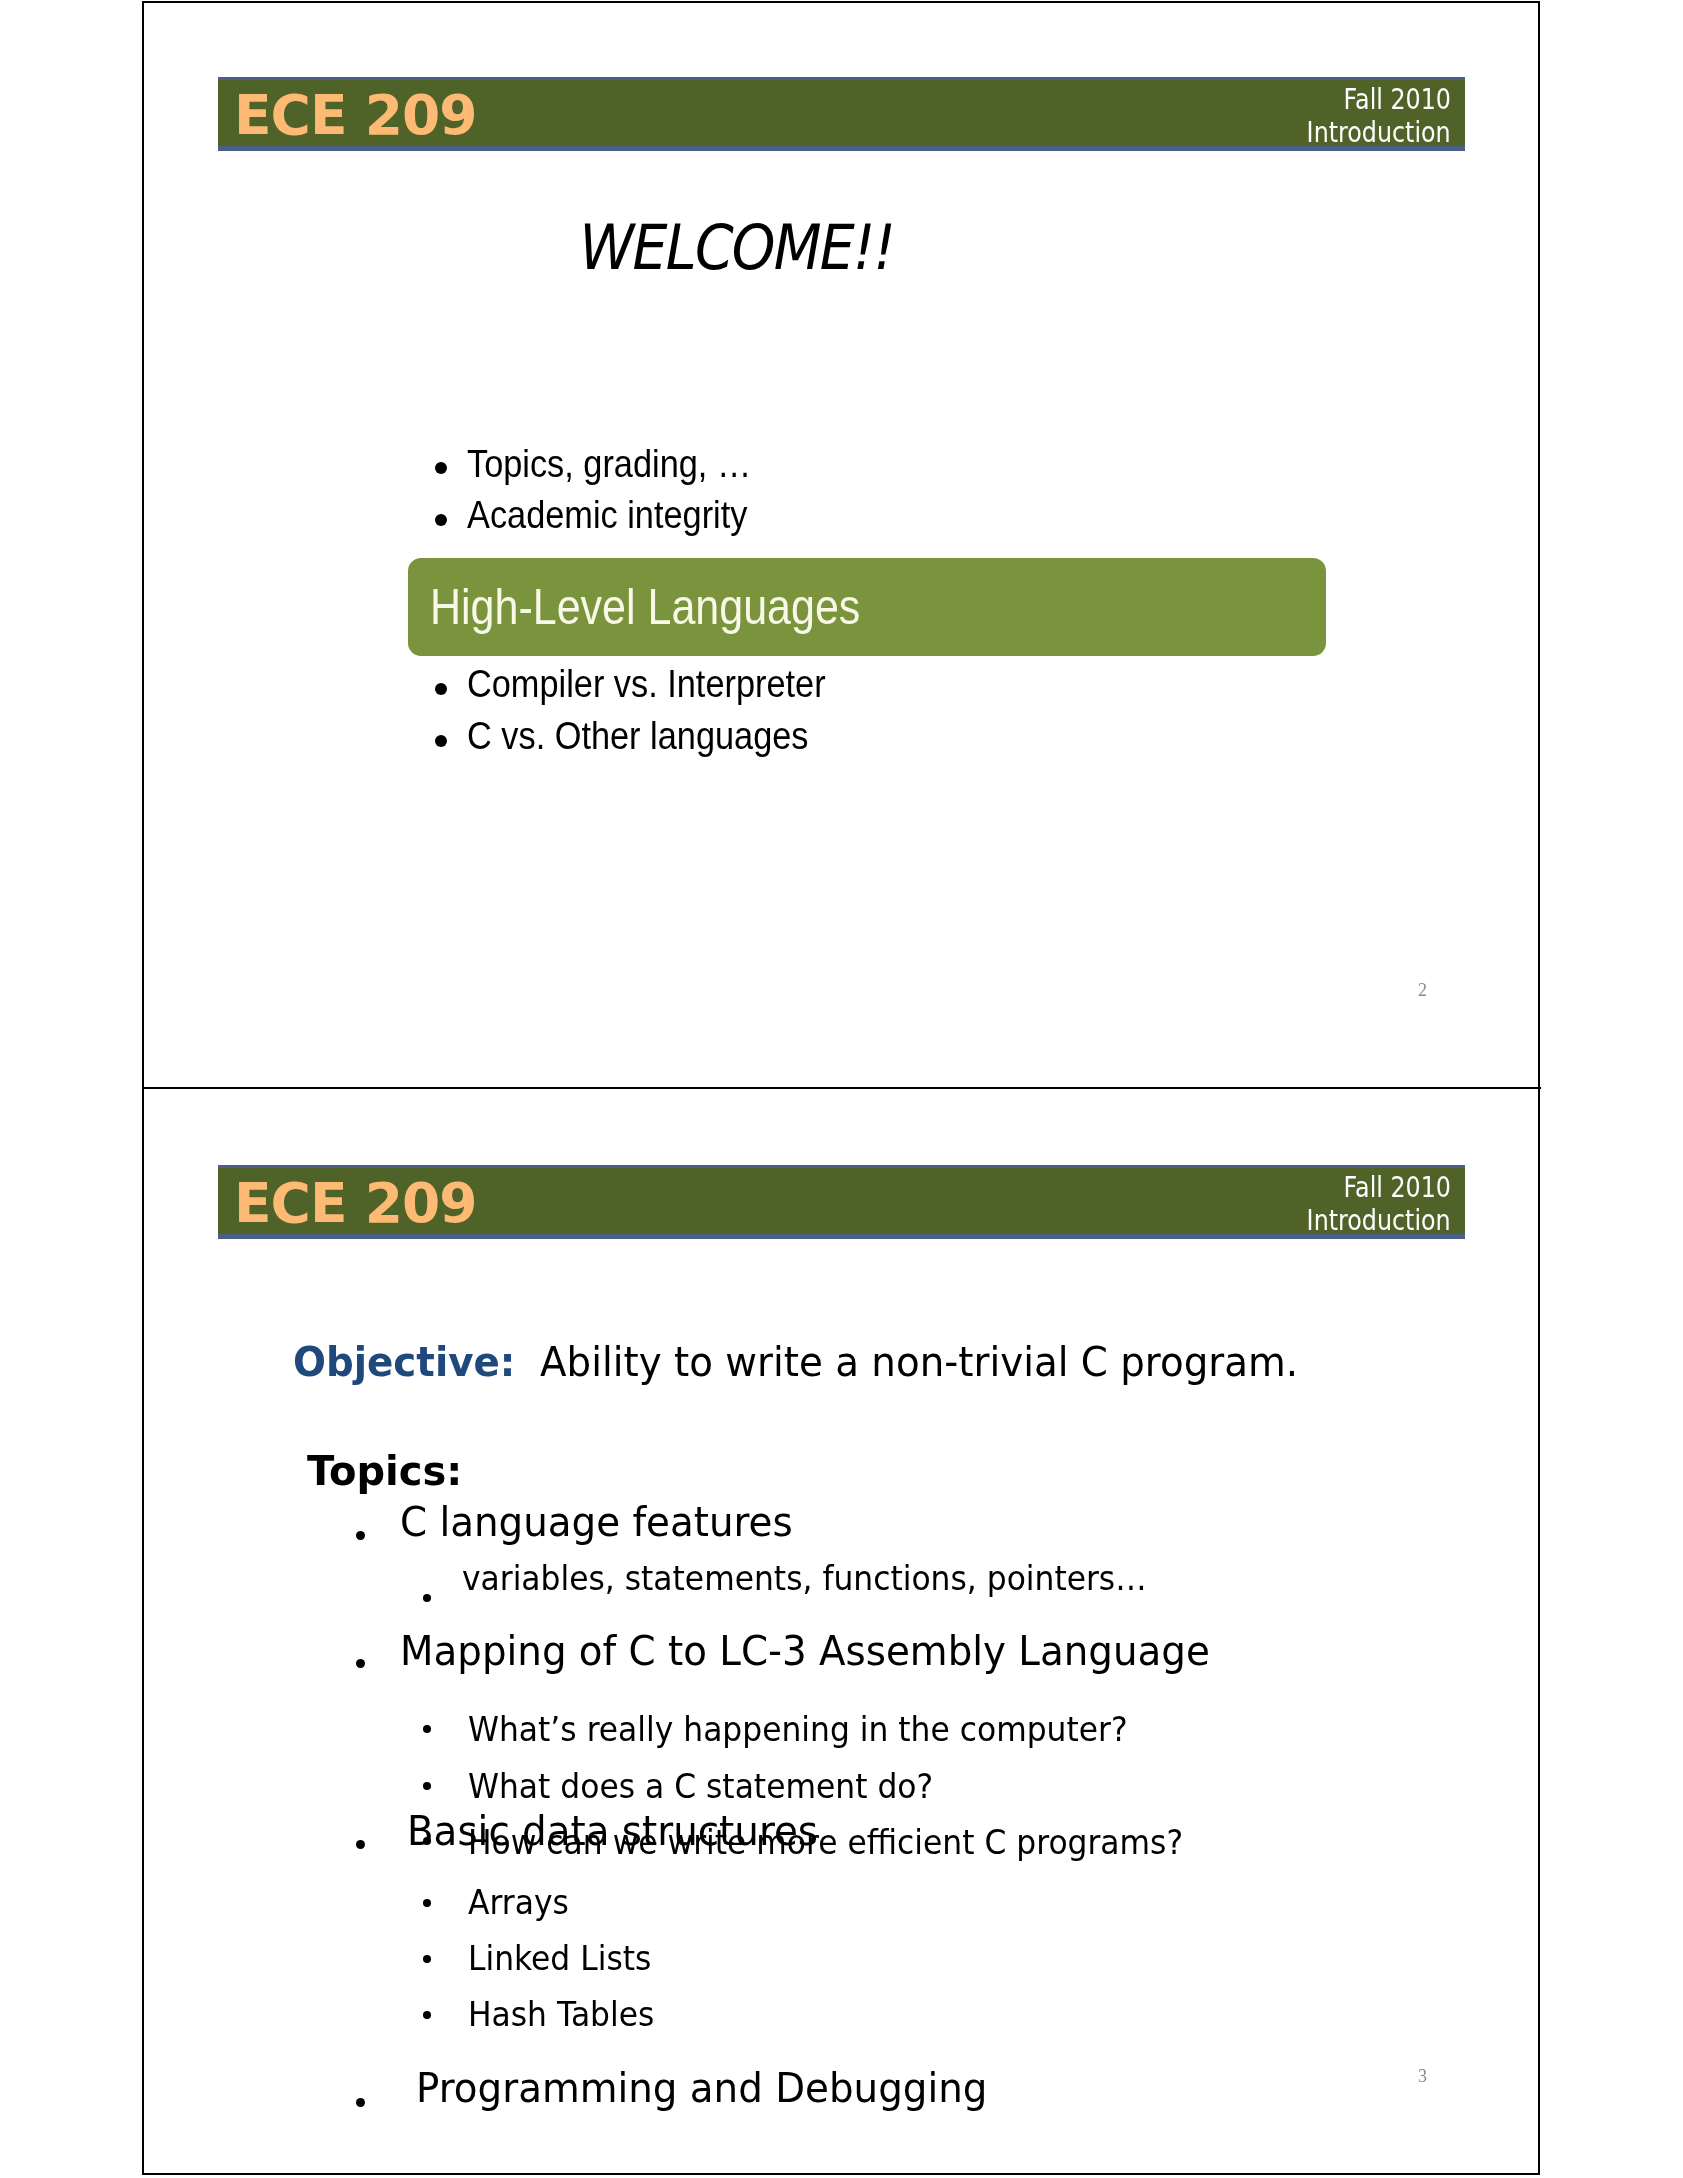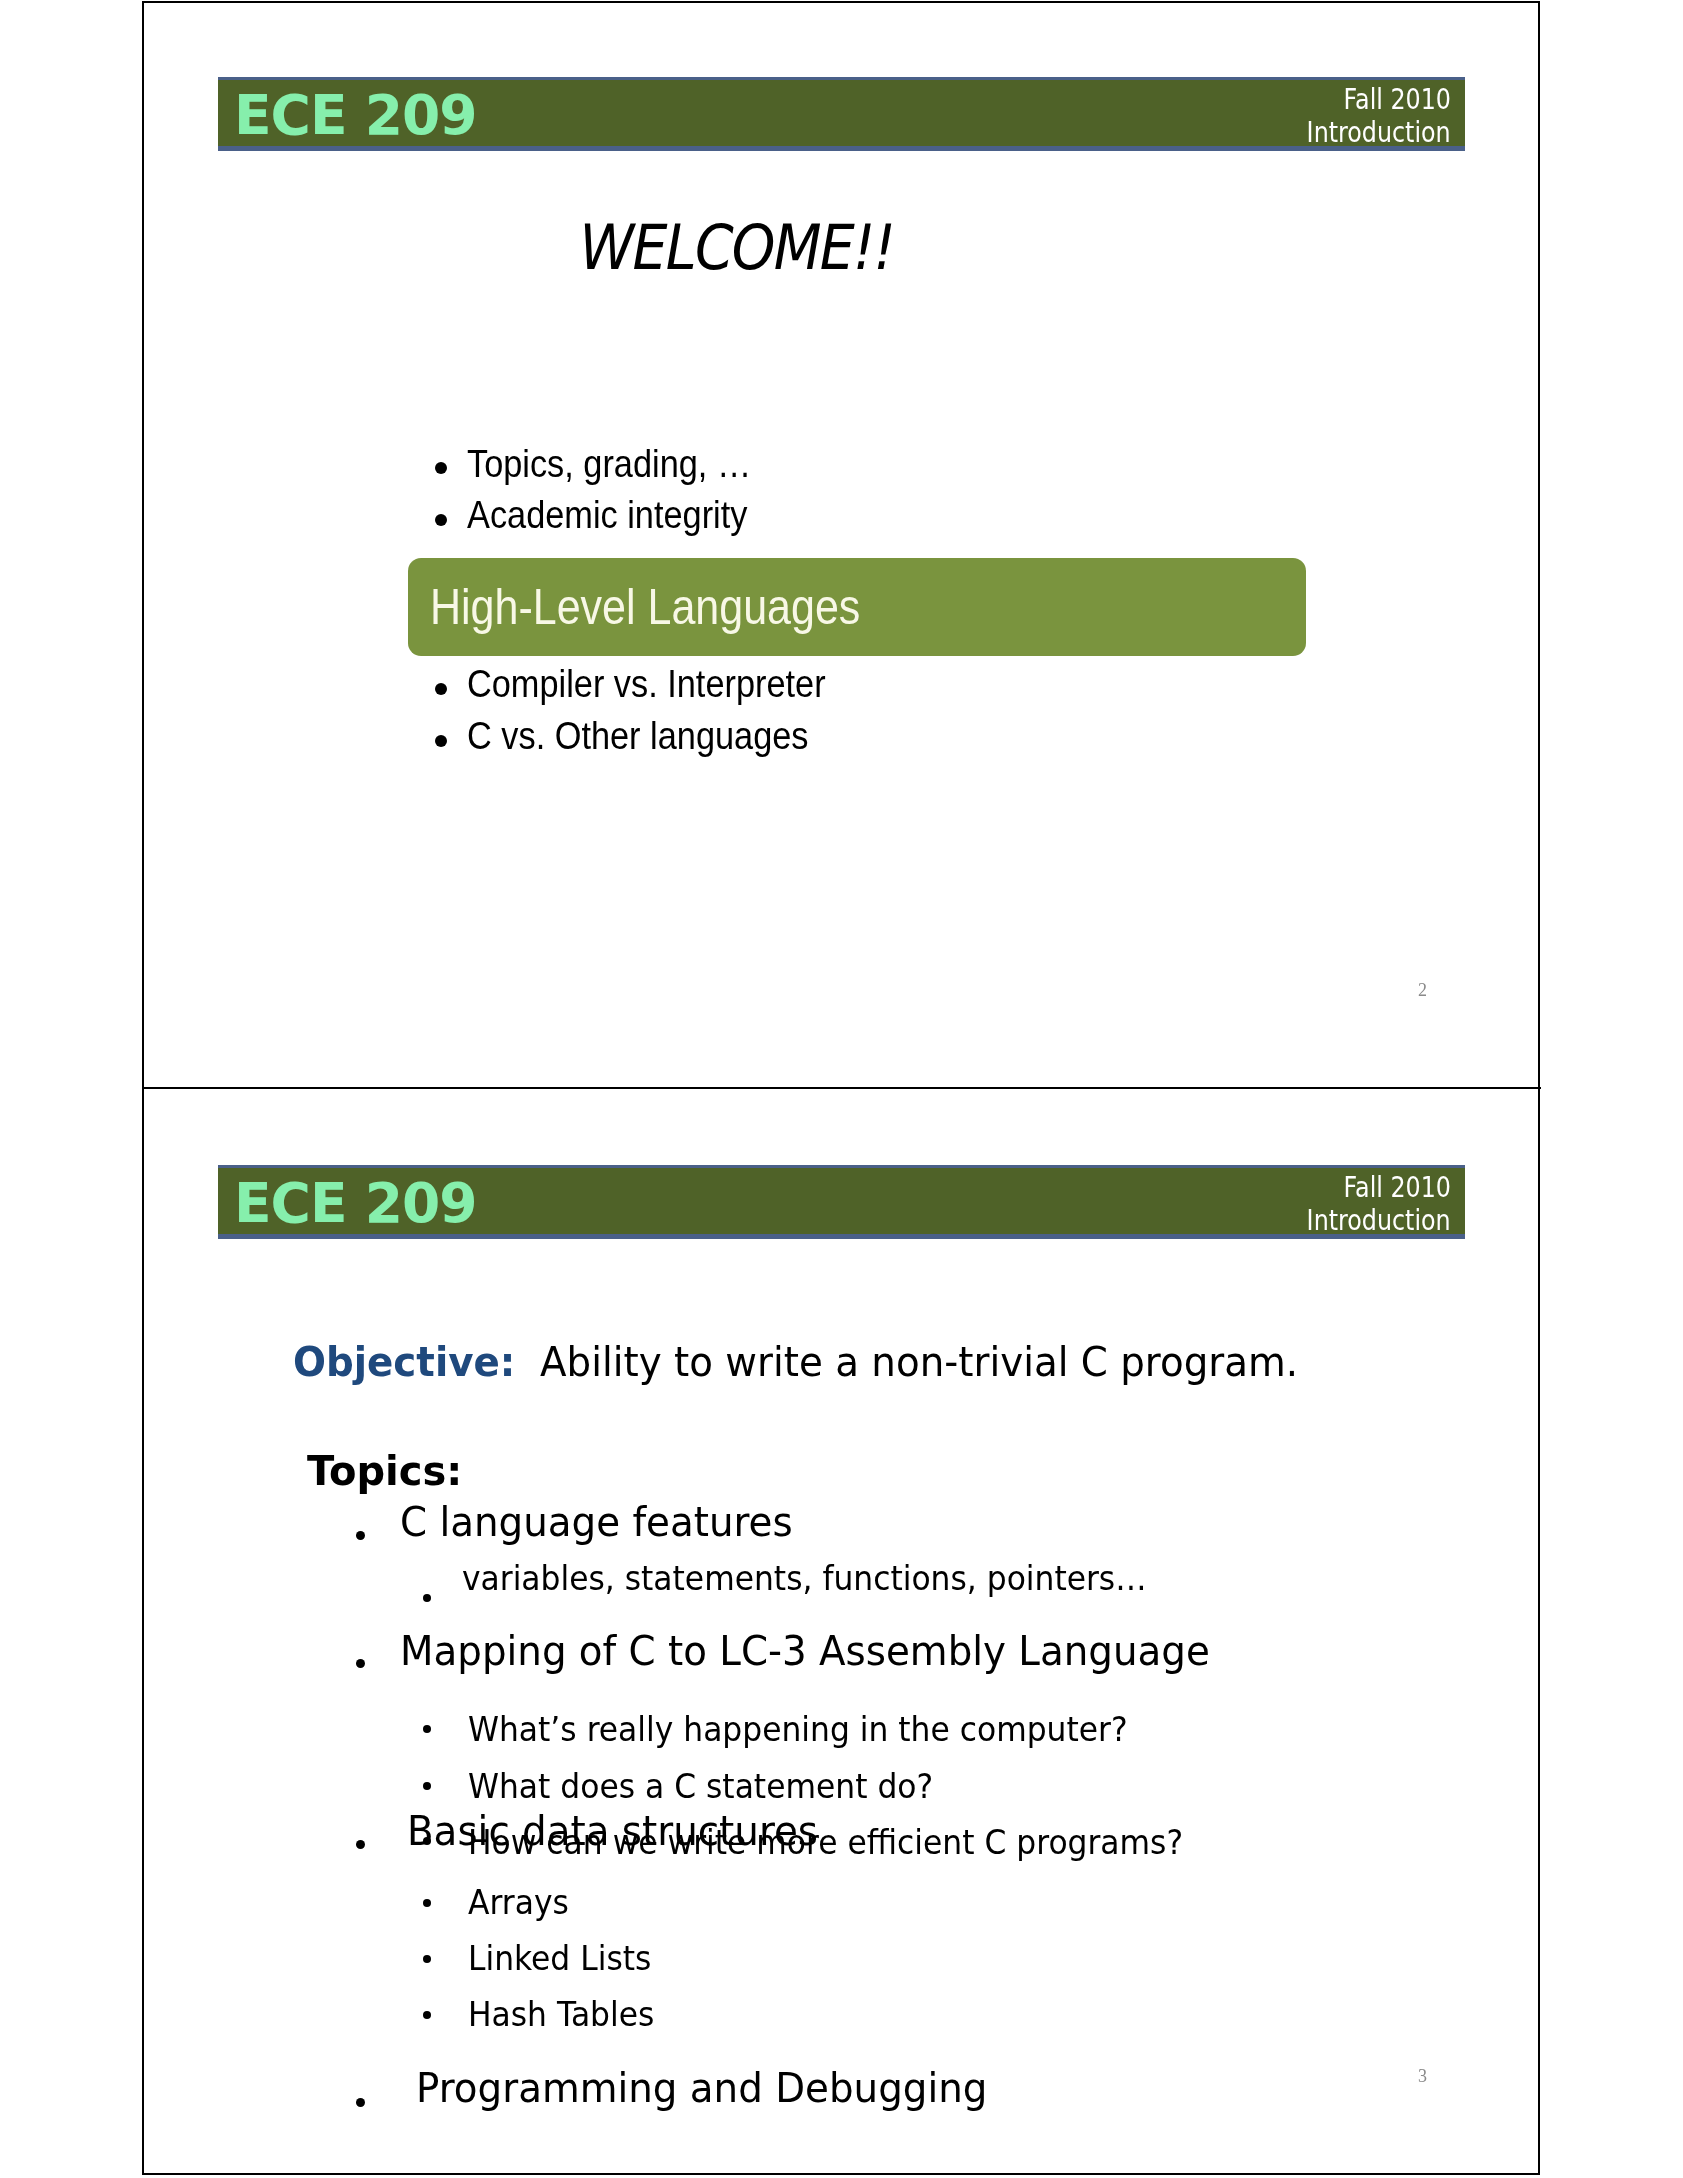--- a/index.html
+++ b/index.html
@@ -1,21 +1,21 @@
 <!DOCTYPE html>
 <html><head>
 <meta charset="utf-8">
 <style>
   html, body { margin:0; padding:0; background:#ffffff; }
   body { width:1683px; height:2178px; position:relative; overflow:hidden; font-family:"DejaVu Sans", sans-serif; color:#000; }
   .frame { position:absolute; left:142px; top:1px; width:1398px; height:2174px; border:2px solid #000; box-sizing:border-box; }
   .divider { position:absolute; left:142px; top:1087px; width:1399px; height:2px; background:#000; }
   .slide { position:absolute; left:0; width:1683px; height:1088px; }
   .hdr { position:absolute; left:218px; top:77px; width:1247px; height:74px; background:#4F6228; border-top:3px solid #4A6089; border-bottom:5px solid #4A6089; box-sizing:border-box; }
-  .hdr-title { position:absolute; left:16px; top:6px; font-family:"DejaVu Sans", sans-serif; font-weight:bold; font-size:55px; line-height:59px; color:#86efac; letter-spacing:-1px; }
+  .hdr-title { position:absolute; left:16px; top:6px; font-family:"DejaVu Sans", sans-serif; font-weight:bold; font-size:55px; line-height:59px; color:#fdba74; letter-spacing:-1px; }
   .hdr-sub { position:absolute; right:14px; font-family:"DejaVu Sans", sans-serif; font-size:29px; line-height:32px; color:#ffffff; text-align:right; transform:scaleX(0.82); transform-origin:right center; }
   .welcome { position:absolute; left:0; width:1480px; top:210px; text-align:center; font-family:"DejaVu Sans", sans-serif; font-style:italic; font-size:63px; line-height:75px; color:#000; letter-spacing:-2px; }
   .welcome span { display:inline-block; transform:translateX(-3px) scaleX(0.88); }
   .gbox { position:absolute; left:408px; width:898px; height:98px; background:#7A943E; border-radius:13px; }
   .gbox-label { position:absolute; left:22px; top:22px; font-family:"Liberation Sans", sans-serif; font-size:50px; line-height:55px; color:#F8F8E6; transform:scaleX(0.86); transform-origin:left center; }
   .b1 { position:absolute; font-family:"Liberation Sans", sans-serif; font-size:39px; line-height:44px; color:#000; transform:scaleX(0.88); transform-origin:left center; }
   .dot { position:absolute; width:12px; height:12px; border-radius:50%; background:#000; }
   .pagenum { position:absolute; font-family:"Liberation Serif", serif; font-size:18px; line-height:20px; color:#8a8a8a; }
   .obj-label { font-family:"DejaVu Sans", sans-serif; font-weight:bold; color:#1F497D; }
   .s2 { position:absolute; font-family:"DejaVu Sans", sans-serif; color:#000; transform-origin:left center; }
@@ -37,21 +37,21 @@
     <div class="hdr-sub" style="top:36px;">Introduction</div>
   </div>
 
   <div class="welcome"><span>WELCOME!!</span></div>
 
   <div class="dot" style="left:435px; top:462px;"></div>
   <div class="b1" style="left:467px; top:442px;">Topics, grading, …</div>
   <div class="dot" style="left:435px; top:514px;"></div>
   <div class="b1" style="left:467px; top:493px;">Academic integrity</div>
 
-  <div class="gbox" style="top:558px;">
+  <div class="gbox" style="top:558px;padding-left:20px;">
     <div class="gbox-label">High-Level Languages</div>
   </div>
   <div class="dot" style="left:435px; top:683px;"></div>
   <div class="b1" style="left:467px; top:662px;">Compiler vs. Interpreter</div>
   <div class="dot" style="left:435px; top:735px;"></div>
   <div class="b1" style="left:467px; top:714px;">C vs. Other languages</div>
 
   <div class="pagenum" style="left:1418px; top:980px;">2</div>
 </div>
 

